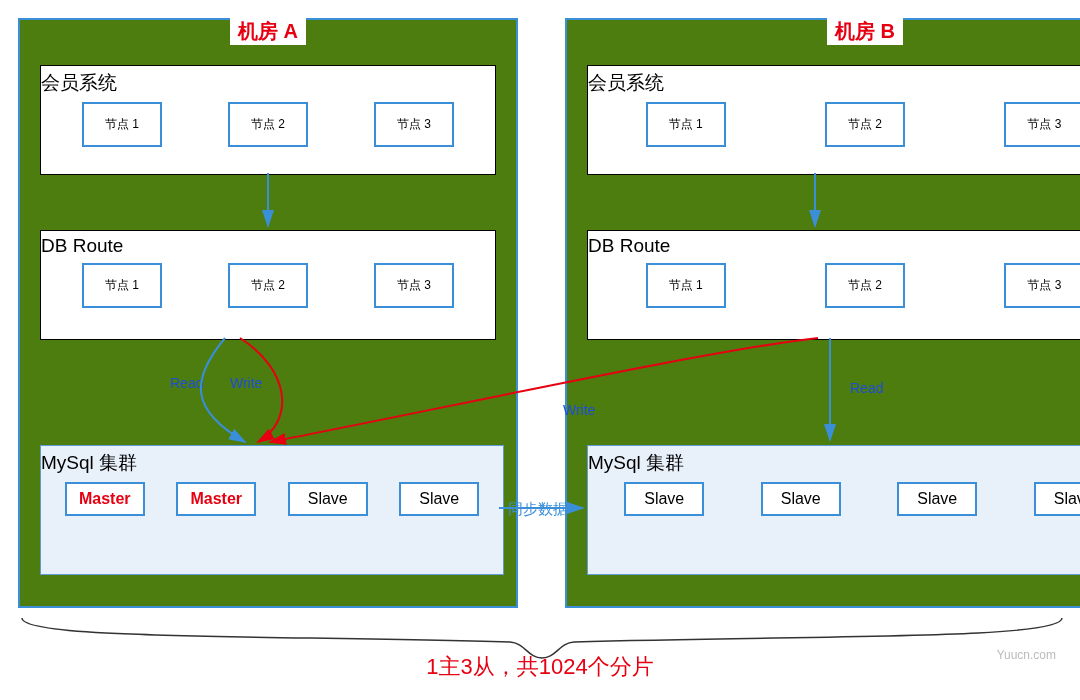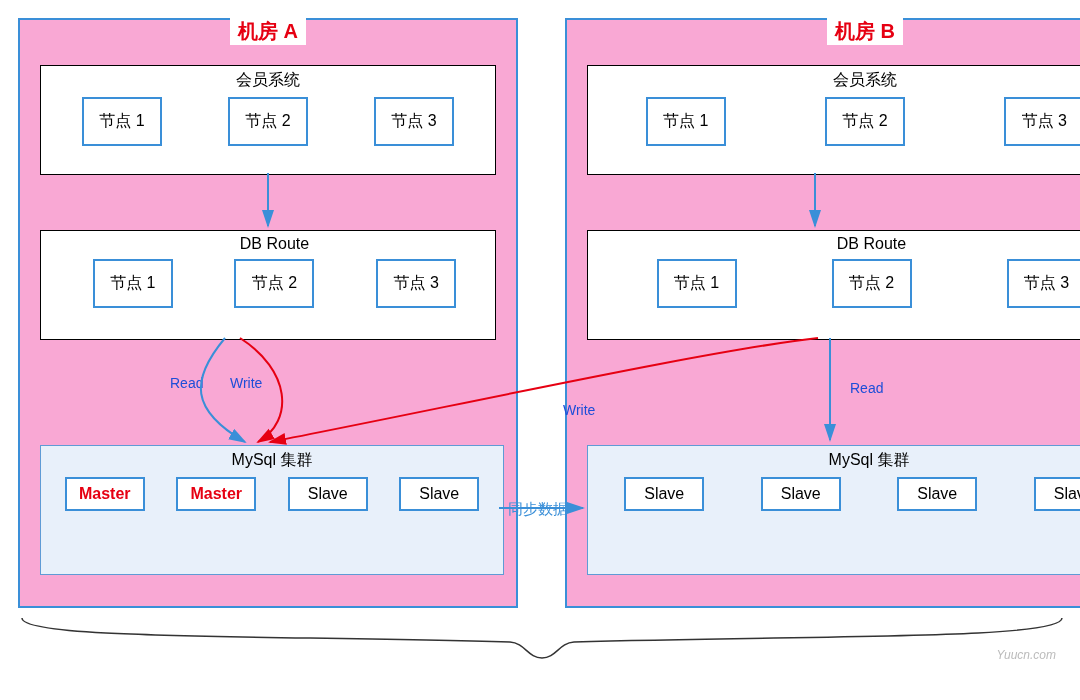--- a/index.html
+++ b/index.html
@@ -12,63 +12,62 @@
       padding: 10px;
     }
     .canvas {
       position: relative;
       width: 100%;
       height: 100%;
     }
     .dc-frame {
       position: absolute;
       border: 2px solid #3a8fd8;
-      background: #f9a8d4;
+      background: #4d7c0f;
     }
     .dc-a { left: 8px; top: 8px; width: 500px; height: 590px; }
     .dc-b { left: 555px; top: 8px; width: 600px; height: 590px; }
     .dc-title {
       position: absolute;
       top: -2px;
       left: 50%;
       transform: translateX(-50%);
       background: #fff;
       padding: 0 8px;
       color: #e60012;
       font-weight: bold;
       font-size: 20px;
     }
     .tier-box {
       position: absolute;
       border: 1.5px solid #000;
       background: #fff;
     }
     .tier-member { top: 45px; left: 20px; right: 20px; height: 110px; }
-    .tier-db-route { top: 210px; left: 20px; right: 20px; height: 110px; padding-left: 13px; }
+    .tier-db-route { top: 210px; left: 20px; right: 20px; height: 110px; }
     .tier-mysql {
       top: 425px; left: 20px; right: 12px; height: 130px;
       border-color: #5f9bd5;
       background: #e8f0fa;
     }
     .tier-title {
-      text-align: center;
-      font-size: 16px;
+      font-size: 19px;
       padding: 4px 0 2px 0;
     }
     .nodes-row {
       display: flex;
       justify-content: space-around;
       align-items: center;
       padding: 4px 8px;
     }
     .node {
       border: 2px solid #3a8fd8;
       background: #fff;
       padding: 12px 14px;
-      font-size: 16px;
+      font-size: 12px;
       text-align: center;
       min-width: 80px;
     }
     .mysql-nodes .node {
       min-width: 80px;
       padding: 6px 10px;
       font-size: 16px;
     }
     .master { color: #e60012; font-weight: bold; }
     .arrow-label {
@@ -90,21 +89,20 @@
       color: #e60012;
       font-size: 22px;
       font-weight: 500;
     }
     .watermark {
       position: absolute;
       bottom: 28px;
       right: 14px;
       color: #bbb;
       font-size: 12px;
-      font-style: italic;
     }
     .sync-label {
       position: absolute;
       font-size: 15px;
       color: #3a8fd8;
     }
   </style>
 </head>
 <body>
 
@@ -200,14 +198,15 @@
 
     <line x1="820" y1="328" x2="820" y2="430" stroke="#3a8fd8" stroke-width="2" marker-end="url(#arrow-blue)"></line>
 
     <path d="M 808 328 C 700 340, 450 395, 260 432" stroke="#e60012" stroke-width="2" fill="none" marker-end="url(#arrow-red)"></path>
 
     <line x1="489" y1="498" x2="573" y2="498" stroke="#3a8fd8" stroke-width="2" marker-end="url(#arrow-blue)"></line>
 
     <path d="M 12 608 C 12 630, 260 625, 500 632 C 515 633, 518 648, 532 648 C 546 648, 549 633, 564 632 C 804 625, 1052 630, 1052 608" stroke="#333" stroke-width="1.5" fill="none"></path>
   </svg>
 
+  <div class="summary">1主3从，共1024个分片</div>
   <div class="watermark">Yuucn.com</div>
 </div>
 
 </body></html>

